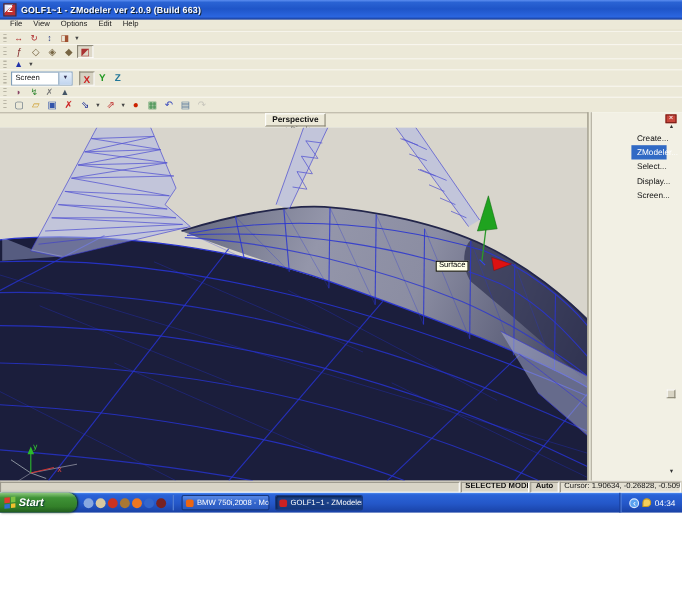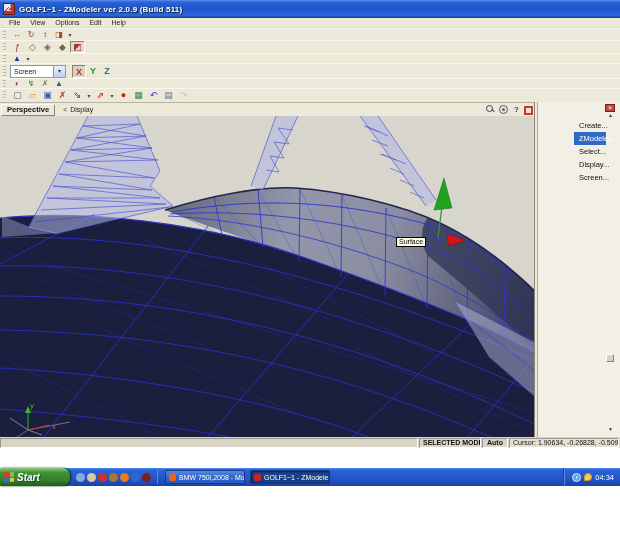--- a/index.html
+++ b/index.html
@@ -34,21 +34,21 @@
 
   .combo { display: inline-flex; width: 56px; height: 13px; border: 1px solid #7f9db9; background: #fff; margin-right: 6px; }
   .combo-val { flex: 1; font-size: 7px; line-height: 11px; padding-left: 3px; color: #111; }
   .combo-btn { width: 12px; background: linear-gradient(180deg,#e6f0fc,#c0d4ee); border-left: 1px solid #7f9db9;
     font-size: 6px; line-height: 11px; text-align: center; color: #335; }
   .axis-btn { width: 14px; height: 13px; font-size: 9px; font-weight: bold; text-align: center; line-height: 13px; }
   .axis-btn.pressed { border: 1px solid; border-color: #8a8675 #fff #fff #8a8675; background: #d6d2c2; }
 
   
   .viewheader { position: absolute; left: 0; top: 102px; width: 536px; height: 14px; background: #ece9d8;
-    border-top: 1px solid #b8b4a4; display: flex; align-items: center; }
+    border-top: 1px solid #b8b4a4; display: flex; align-items: center; flex-direction: column; }
   .persp-box { height: 12px; margin-left: 1px; padding: 0 5px; background: #ece9d8;
     border: 1px solid; border-color: #fff #8a8675 #8a8675 #fff; font-size: 7.5px; font-weight: bold;
     line-height: 10px; color: #111; }
   .crumb { font-size: 7px; color: #222; margin-left: 8px; }
   .crumb .arr { margin-right: 3px; color: #444; }
   .vh-spacer { flex: 1; }
   .vh-icon { width: 11px; height: 11px; margin-right: 2px; position: relative; display: inline-block; }
   .mag-icon::before { content: ""; position: absolute; left: 1px; top: 1px; width: 5px; height: 5px;
     border: 1px solid #445; border-radius: 50%; }
   .mag-icon::after { content: ""; position: absolute; left: 6px; top: 6px; width: 4px; height: 1px;
@@ -84,21 +84,21 @@
   .statusbar { position: absolute; left: 0; top: 437px; width: 620px; height: 11px; background: #d8d4c6;
     display: flex; }
   .seg { border: 1px solid; border-color: #9a968a #fff #fff #9a968a; margin: 1px 1px 0 0; font-size: 7px;
     line-height: 8px; padding: 0 3px; color: #111; white-space: nowrap; overflow: hidden; }
   .seg.fill { flex: 1; }
   .seg.mode { width: 62px; font-weight: bold; text-align: center; }
   .seg.auto { width: 26px; font-weight: bold; text-align: center; }
   .seg.cursor { width: 110px; background: #e4e0d2; }
 
   
-  .taskbar { position: absolute; left: 0; top: 468px; width: 620px; height: 18px;
+  .taskbar { position: absolute; left: 0; top: 448px; width: 620px; height: 18px;
     background: linear-gradient(180deg,#4f8df2 0%, #2a63d8 10%, #2457c8 55%, #1941a5 100%);
     display: flex; align-items: center; }
   .startbtn { height: 18px; width: 70px; border-radius: 0 8px 8px 0;
     background: linear-gradient(180deg,#8fca7f 0%, #3f9337 25%, #338029 70%, #1f5a1d 100%);
     display: flex; align-items: center; padding-left: 4px; box-shadow: 1px 0 2px #0a2a0a; }
   .winflag { width: 10px; height: 10px; margin-right: 3px; transform: skewY(-6deg);
     display: grid; grid-template-columns: 1fr 1fr; grid-template-rows: 1fr 1fr; gap: 1px; }
   .winflag span:nth-child(1){background:#e33b2e;} .winflag span:nth-child(2){background:#7bc143;}
   .winflag span:nth-child(3){background:#2f6fd6;} .winflag span:nth-child(4){background:#f2c02e;}
   .start-label { color: #fff; font-size: 10px; font-weight: bold; font-style: italic; text-shadow: 1px 1px 1px #143; }
@@ -121,21 +121,21 @@
 
   svg text { font-family: "DejaVu Sans", sans-serif; }
 </style>
 </head>
 <body>
 
 <div id="screen">
 
   <div class="titlebar">
     <span class="app-icon">Z</span>
-    <span class="title-text">GOLF1~1 - ZModeler ver 2.0.9 (Build 511)</span>
+    <span class="title-text">GOLF1~1 - ZModeler ver 2.0.9 (Build 663)</span>
   </div>
 
   <div class="menubar">
     <span class="menu-item">File</span>
     <span class="menu-item">View</span>
     <span class="menu-item">Options</span>
     <span class="menu-item">Edit</span>
     <span class="menu-item">Help</span>
   </div>
 

